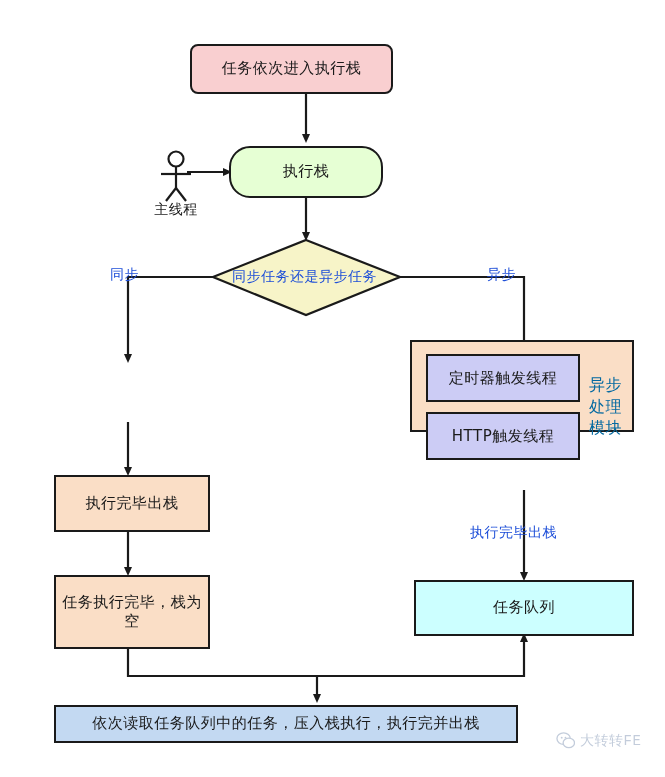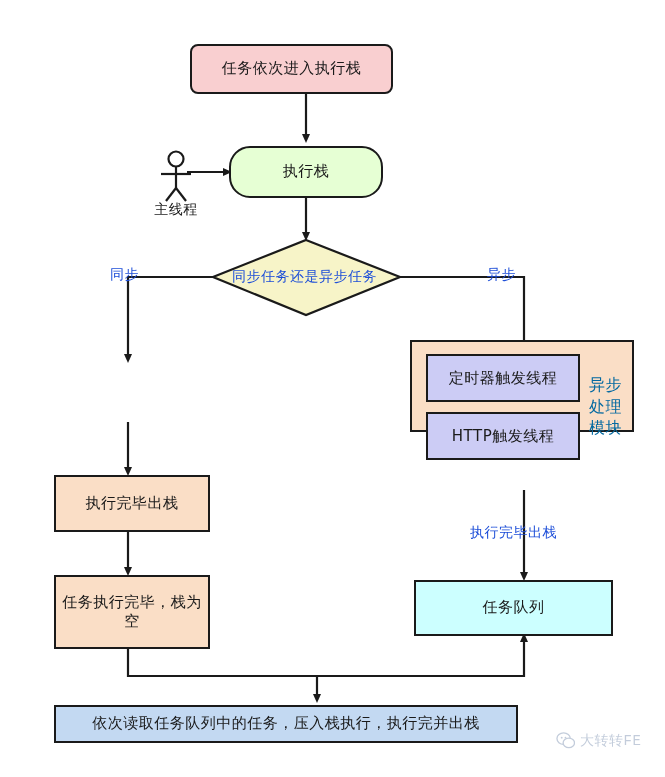--- a/index.html
+++ b/index.html
@@ -159,21 +159,21 @@
   <div class="node peach" style="left:54px; top:575px; width:156px; height:74px;">任务执行完毕，栈为空</div>
 
   <div class="module-wrap" style="left:410px; top:340px; width:224px; height:92px;">
     <div class="module-inner" style="left:14px; top:12px; width:154px; height:48px;">定时器触发线程</div>
     <div class="module-inner" style="left:14px; top:70px; width:154px; height:48px;">HTTP触发线程</div>
     <div class="module-label" style="left:177px; top:32px;">异步处理模块</div>
   </div>
 
   <div class="edge-label" style="left:470px; top:524px;">执行完毕出栈</div>
 
-  <div class="node cyan" style="left:414px; top:580px; width:199px; height:56px;">任务队列</div>
+  <div class="node cyan" style="left:414px; top:580px; width:220px; height:56px;">任务队列</div>
 
   <div class="node blue" style="left:54px; top:705px; width:464px; height:38px;">依次读取任务队列中的任务，压入栈执行，执行完并出栈</div>
 
   <div class="watermark" style="left:556px; top:731px;font-family:Liberation Mono, monospace;">
     <svg width="19" height="19" viewBox="0 0 20 20">
       <ellipse cx="8" cy="8" rx="7" ry="6" fill="none" stroke="#3b5a8a" stroke-width="1.4"></ellipse>
       <ellipse cx="13.5" cy="12.5" rx="6" ry="5" fill="#ffffff" stroke="#3b5a8a" stroke-width="1.4"></ellipse>
       <circle cx="6" cy="7" r="1" fill="#3b5a8a"></circle>
       <circle cx="10" cy="7" r="1" fill="#3b5a8a"></circle>
     </svg>

